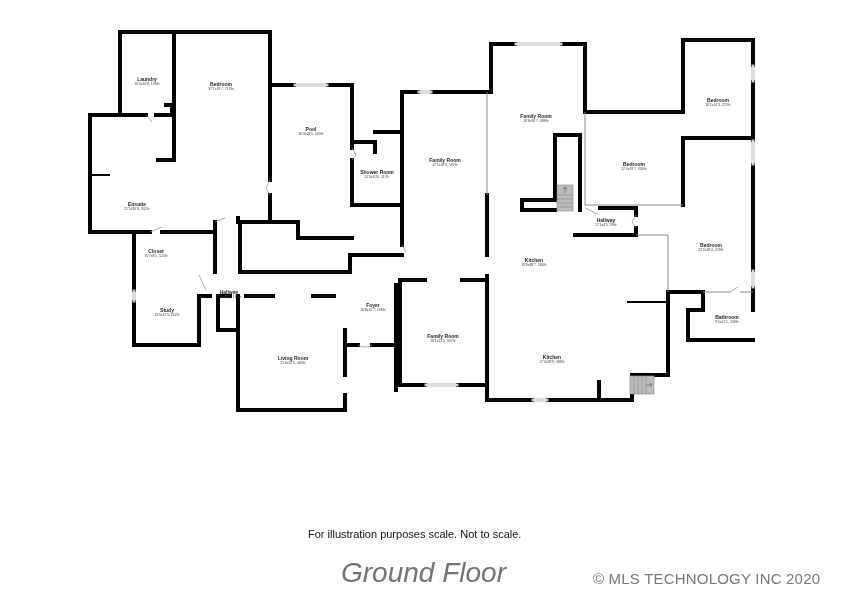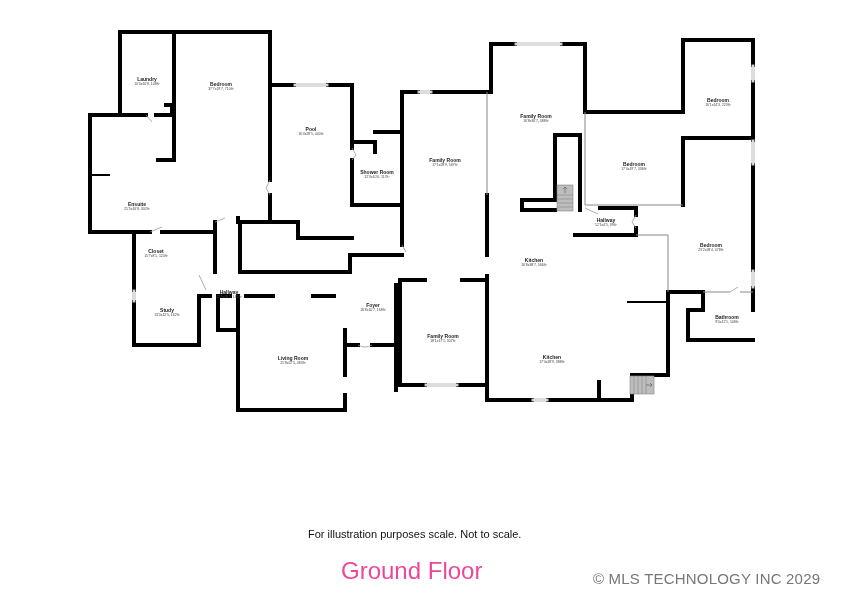--- a/index.html
+++ b/index.html
@@ -2,21 +2,21 @@
 <html><head>
 <meta charset="utf-8">
 <style>
   html, body { margin: 0; padding: 0; background: #ffffff; }
   body { width: 841px; height: 595px; position: relative; overflow: hidden; font-family: "Liberation Sans", sans-serif; }
   #plan { position: absolute; left: 0; top: 0; }
   .room-label { position: absolute; text-align: center; transform: translateX(-50%); white-space: nowrap; }
   .room-name { font-size: 5px; font-weight: bold; color: #222; display: block; line-height: 6px; }
   .room-dims { font-size: 3.5px; color: #444; display: block; line-height: 5px; }
   .disclaimer { position: absolute; left: 308px; top: 528px; font-size: 11px; color: #111; }
-  .floor-title { position: absolute; left: 341px; top: 557px; font-size: 24px; color: #ec4899; }
+  .floor-title { position: absolute; left: 341px; top: 557px; font-size: 28px; color: #737373; font-style: italic; }
   .copyright { position: absolute; left: 593px; top: 570px; font-size: 15px; color: #777; letter-spacing: 0.2px; }
 </style>
 </head>
 <body>
 
 <svg id="plan" width="841" height="595" viewBox="0 0 841 595">
   <g stroke="#000" stroke-width="4" fill="none" stroke-linecap="square">
 
     <path d="M120 32 L270 32 L270 85"></path>
     <path d="M120 32 L120 115"></path>
@@ -214,13 +214,13 @@
   <span class="room-name">Bathroom</span>
   <span class="room-dims">9'0x12'1, 108ft²</span>
 </div>
 <div class="room-label" style="left:552px;top:354px;">
   <span class="room-name">Kitchen</span>
   <span class="room-dims">17'4x28'9, 388ft²</span>
 </div>
 
 <div class="disclaimer">For illustration purposes scale. Not to scale.</div>
 <div class="floor-title">Ground Floor</div>
-<div class="copyright">© MLS TECHNOLOGY INC 2029</div>
+<div class="copyright">© MLS TECHNOLOGY INC 2020</div>
 
 </body></html>

